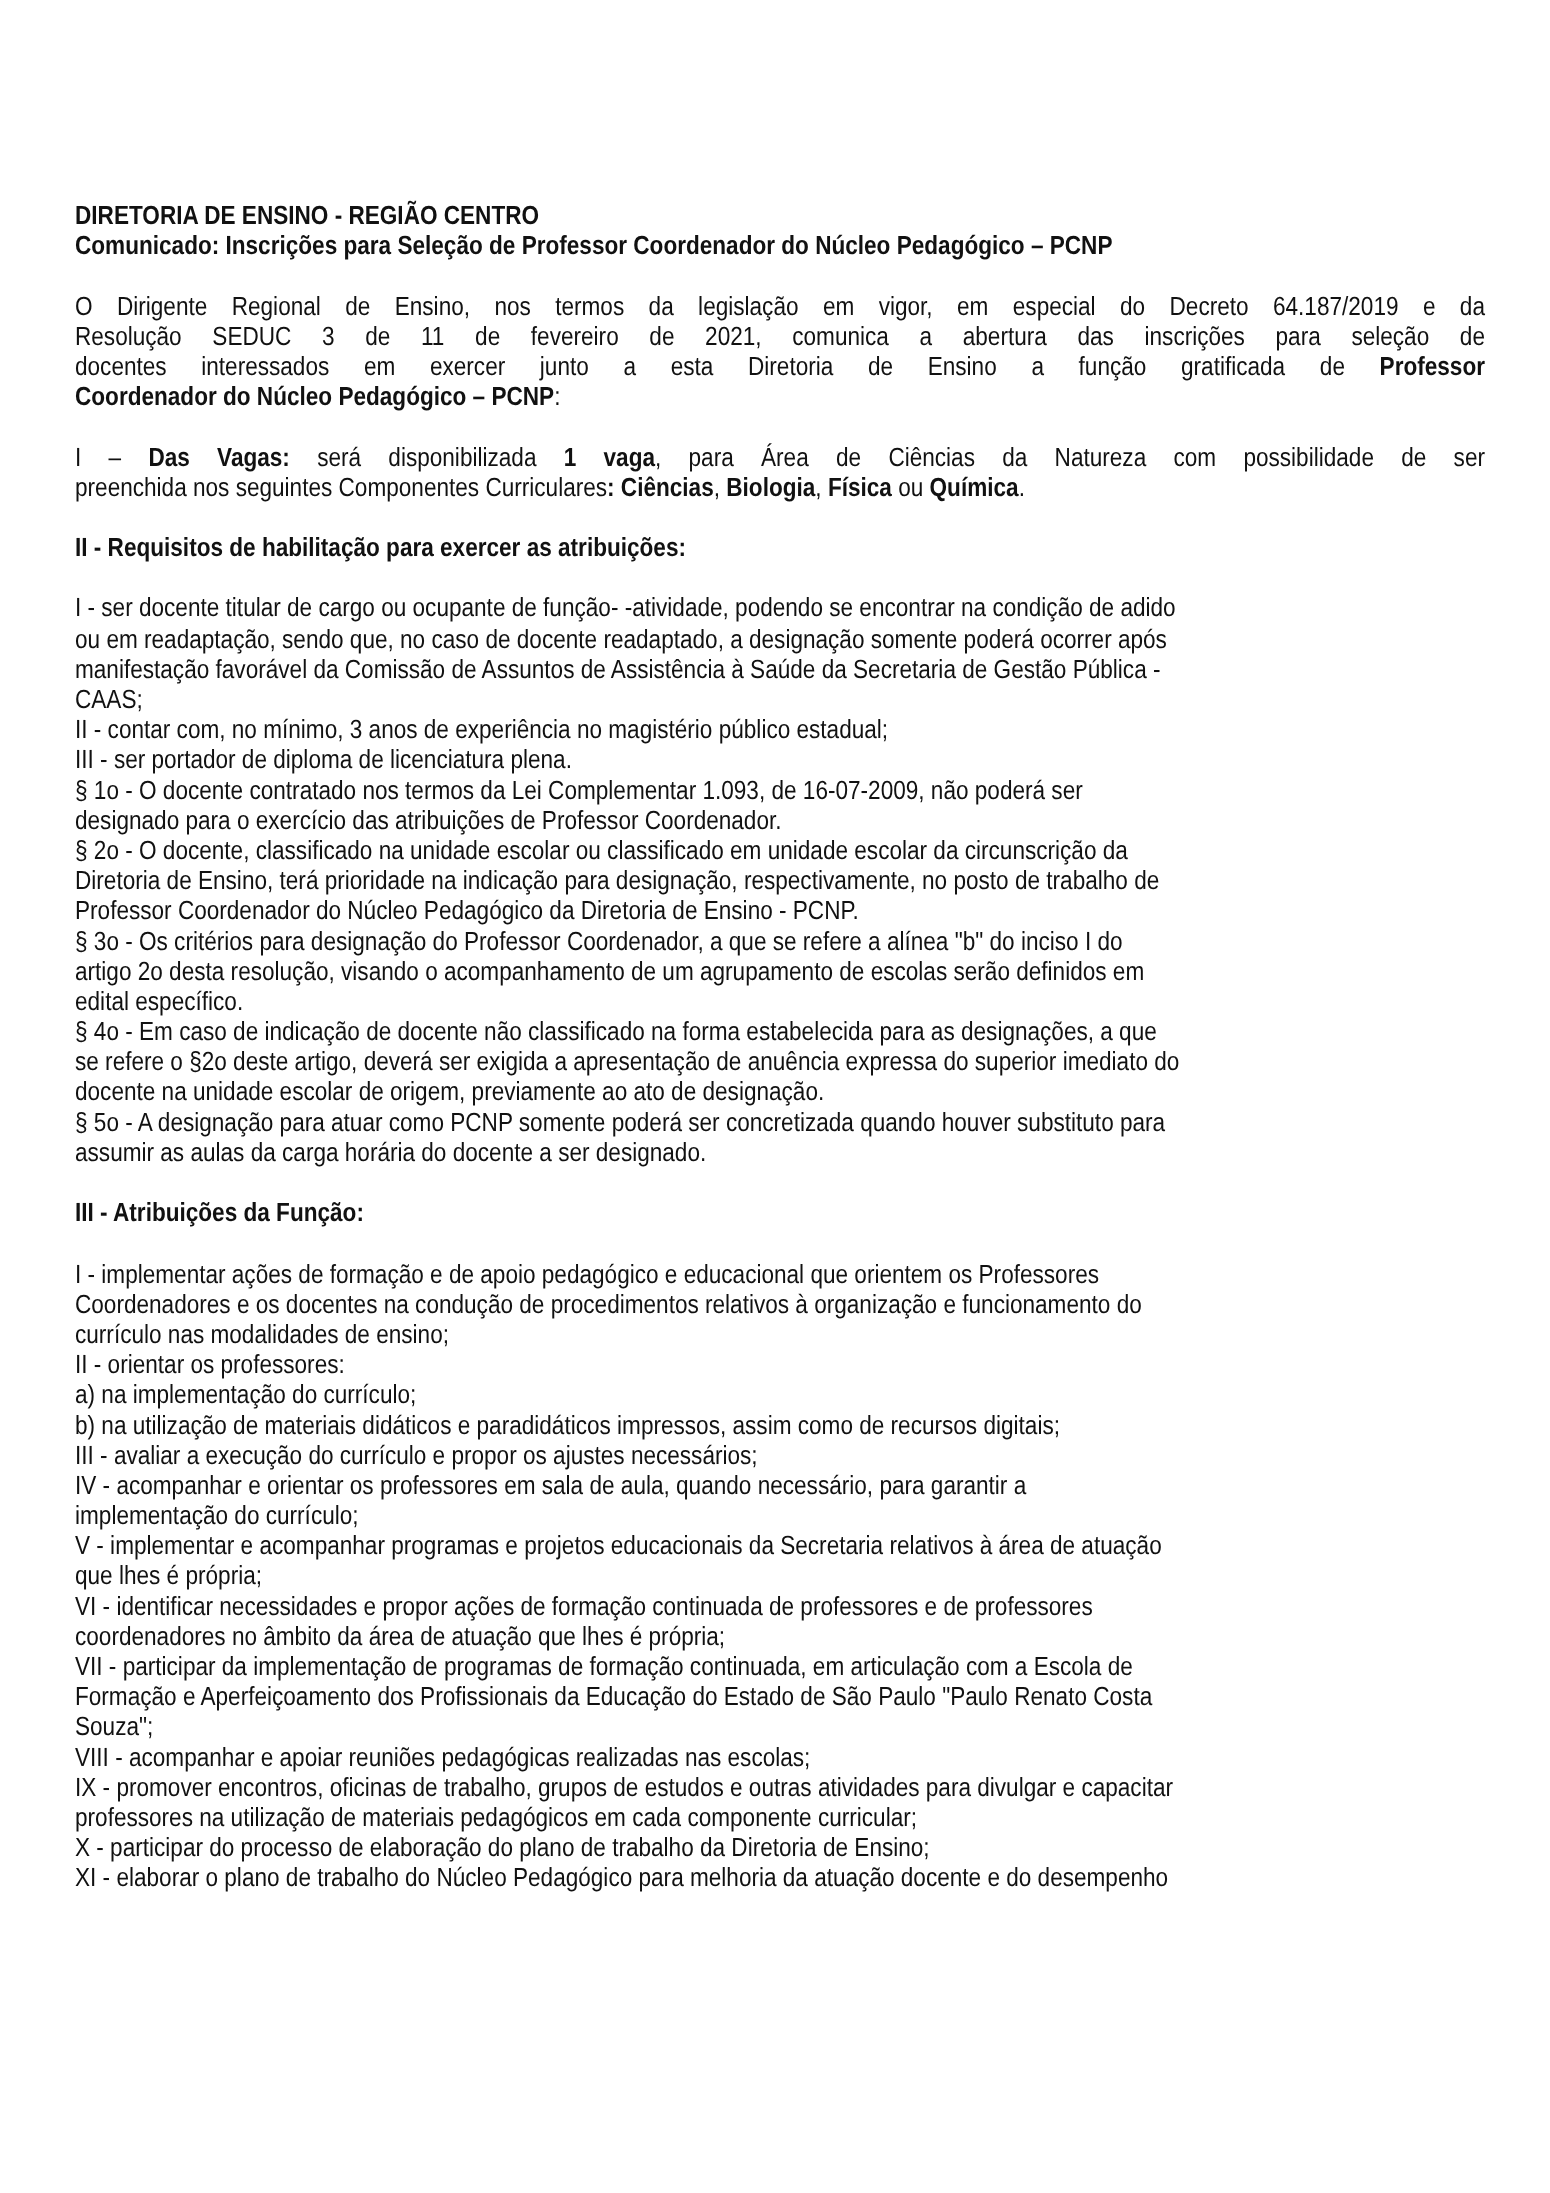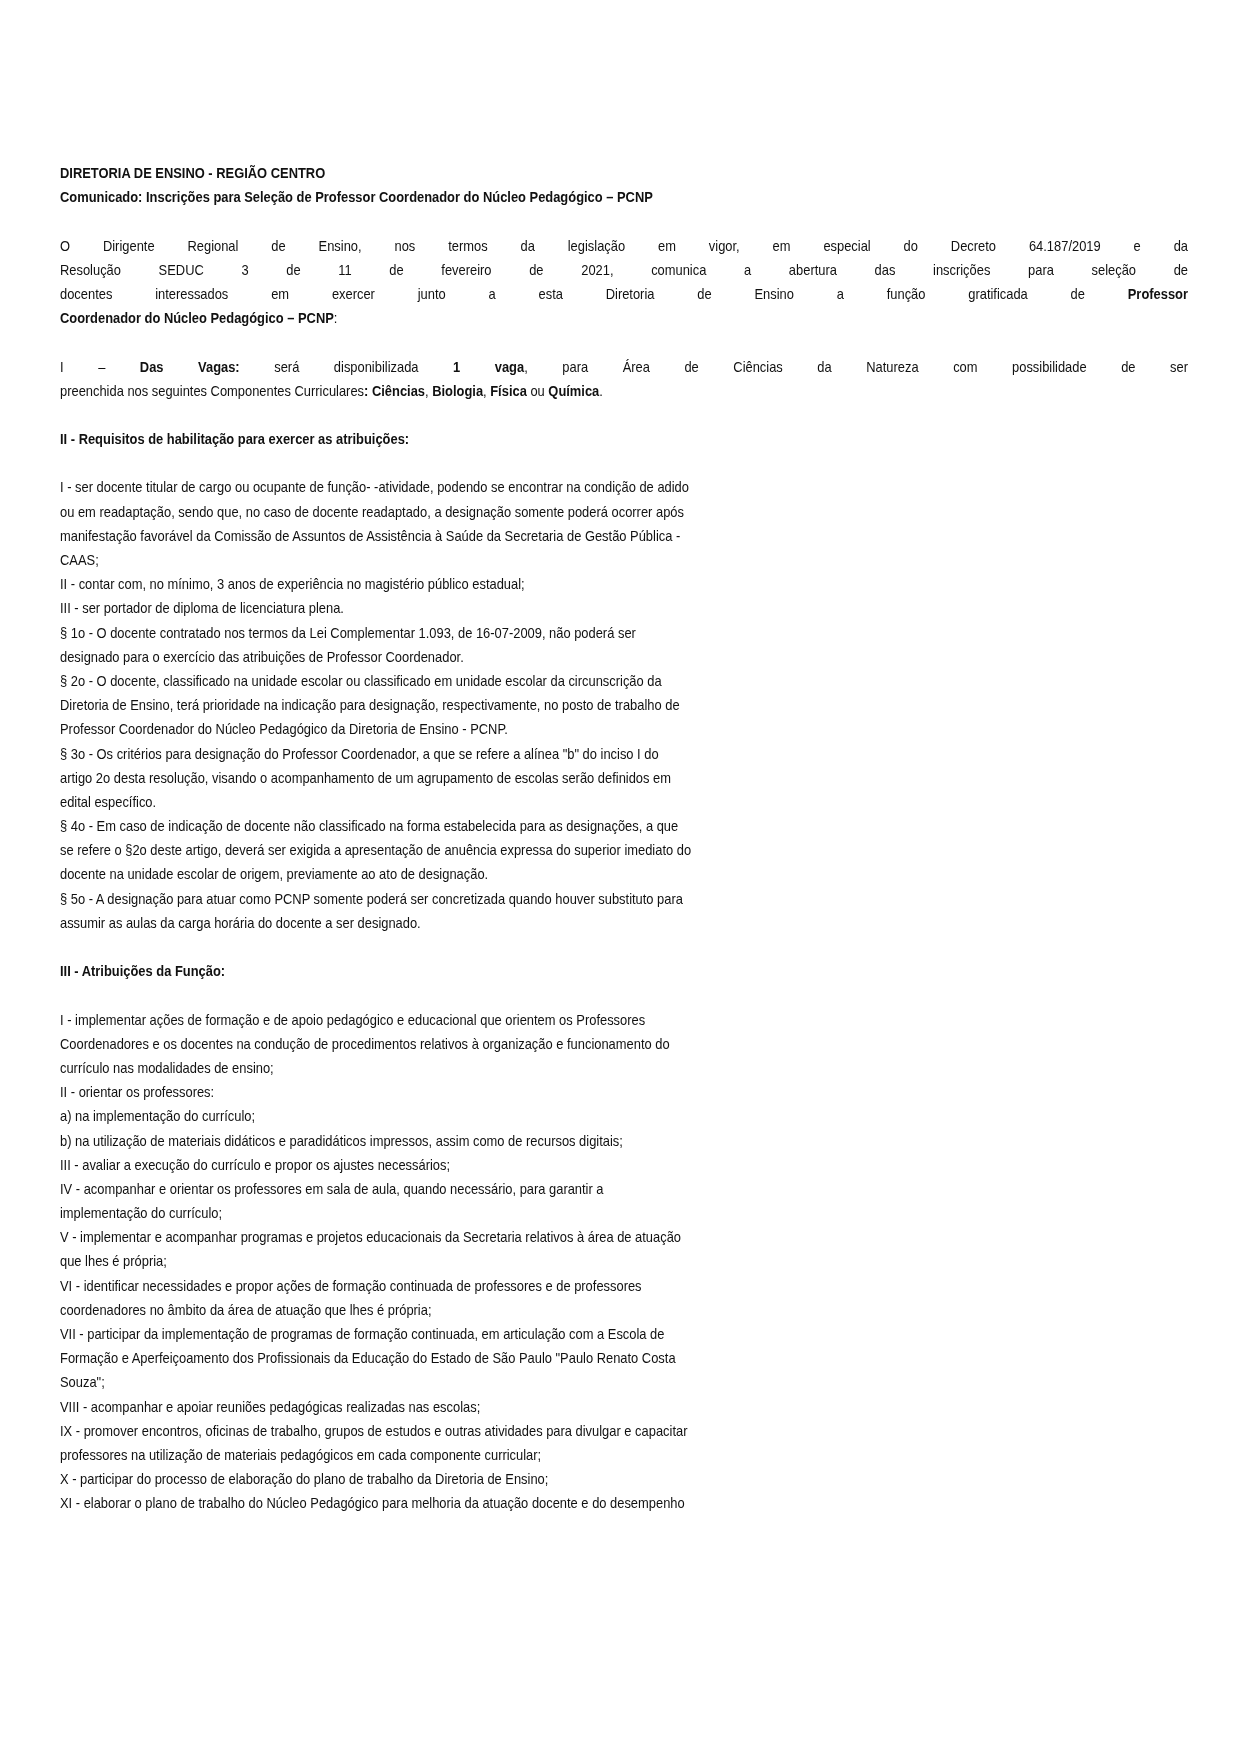--- a/index.html
+++ b/index.html
@@ -1,20 +1,20 @@
 <!DOCTYPE html>
 <html><head>
 <meta charset="utf-8">
 <style>
   html, body { margin: 0; padding: 0; background: #ffffff; }
   body { width: 1240px; height: 1754px; position: relative; overflow: hidden; }
   .page { position: absolute; left: 0; top: 0; width: 1240px; height: 1754px; background: #fff; }
   .doc {
     position: absolute; left: 60px; top: 161px; width: 1128px;
-    font-family: "Liberation Sans", sans-serif; font-size: 15px; color: #111;
+    font-family: "Liberation Sans", sans-serif; font-size: 21px; color: #111;
   }
   .ln {
     display: block; white-space: nowrap; height: 24.2px; line-height: 24.2px;
     transform-origin: left center; transform: scaleX(0.86);
   }
   .just { text-align: justify; text-align-last: justify; width: calc(1128px / 0.86); }
   .gap { height: 24.2px; }
   b { font-weight: bold; }
 </style>
 </head>

